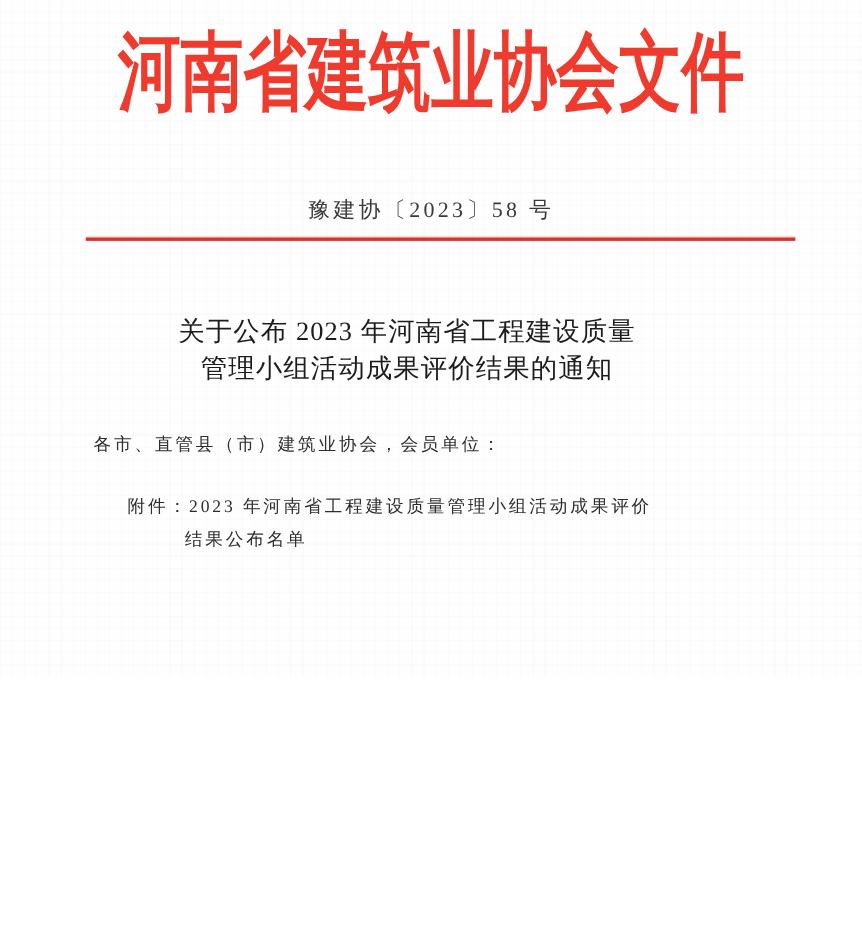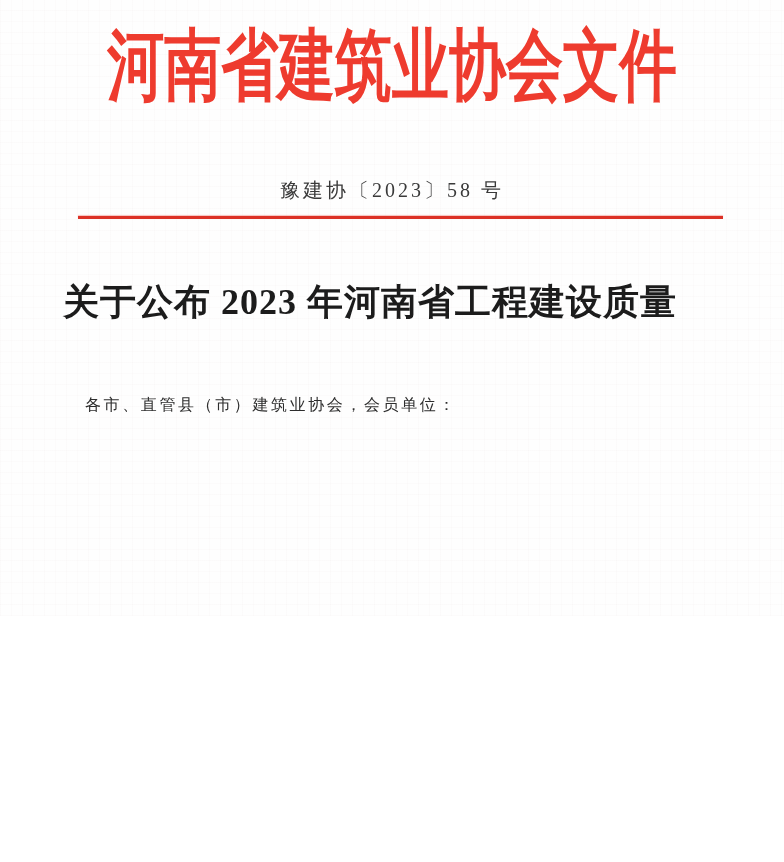--- a/index.html
+++ b/index.html
@@ -35,21 +35,21 @@
     font-size:20px;letter-spacing:3px;color:#3a3a3a;
   }
   .red-line{
     position:absolute;top:216px;left:78px;width:645px;height:2.5px;
     background:#dc3126;
     box-shadow:0 -1px 1px rgba(238,80,70,0.35);
   }
   .title{
     position:absolute;top:285px;left:40px;width:660px;
     text-align:center;
-    font-size:36px;font-weight:bold;color:#1c1c1c;
+    font-size:24px;font-weight:normal;color:#1c1c1c;
     line-height:34px;letter-spacing:1px;
   }
   .body-block{
     position:absolute;top:391px;left:85px;width:638px;
     font-size:16px;color:#2d2d2d;letter-spacing:2.6px;
     line-height:27.5px;
     text-align:justify;
   }
   .body-block p{margin:0;}
   .para{text-indent:46px;}
@@ -88,24 +88,29 @@
 <div class="page">
 
   <div class="header">河南省建筑业协会文件</div>
 
   <div class="doc-number">豫建协〔2023〕58 号</div>
 
   <div class="red-line"></div>
 
   <div class="title">
     <div>关于公布 2023 年河南省工程建设质量</div>
+    <div>管理小组活动成果评价结果的通知</div>
   </div>
 
   <div class="body-block">
     <p class="salutation">各市、直管县（市）建筑业协会，会员单位：</p>
+    <div class="attachment">
+      <div class="att-line1">附件：2023 年河南省工程建设质量管理小组活动成果评价</div>
+      <div class="att-line2">结果公布名单</div>
+    </div>
   </div>
 
   <div class="issue-date">2023 年 5 月 23 日</div>
 
   <svg class="seal" viewBox="0 0 160 160">
     <circle class="seal-ring" cx="80" cy="80" r="75" fill="none" stroke-width="4.2"></circle>
     <polygon class="seal-star" points="80,57 86.3,75.3 105.7,75.7 90.3,87.3 95.9,105.8 80,94.8 64.1,105.8 69.7,87.3 54.3,75.7 73.7,75.3"></polygon>
     <text class="seal-char" x="80" y="33" text-anchor="middle" transform="rotate(-112 80 80)">河</text>
     <text class="seal-char" x="80" y="33" text-anchor="middle" transform="rotate(-80 80 80)">南</text>
     <text class="seal-char" x="80" y="33" text-anchor="middle" transform="rotate(-48 80 80)">省</text>

